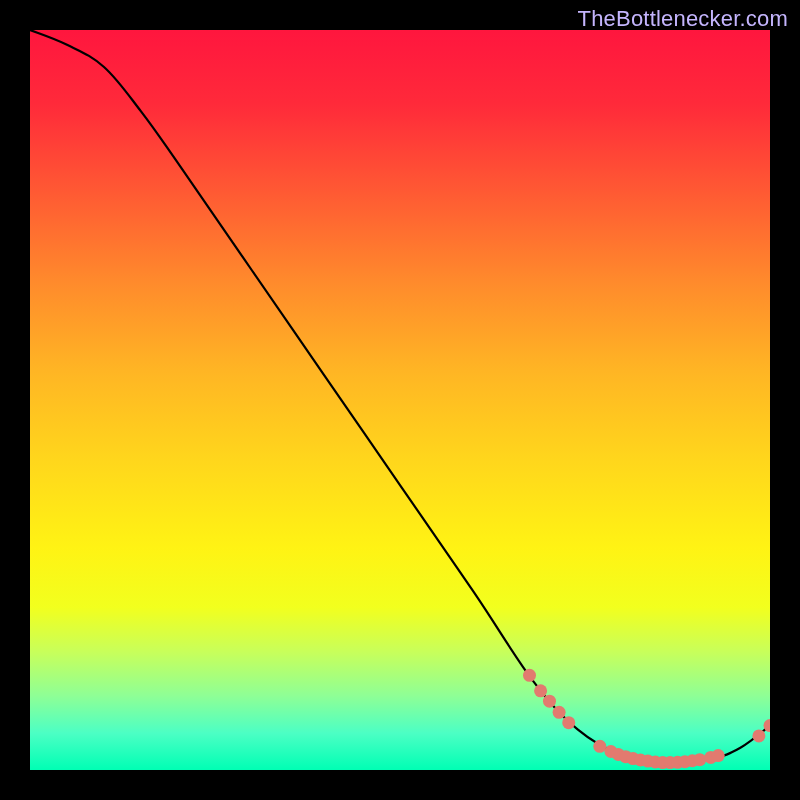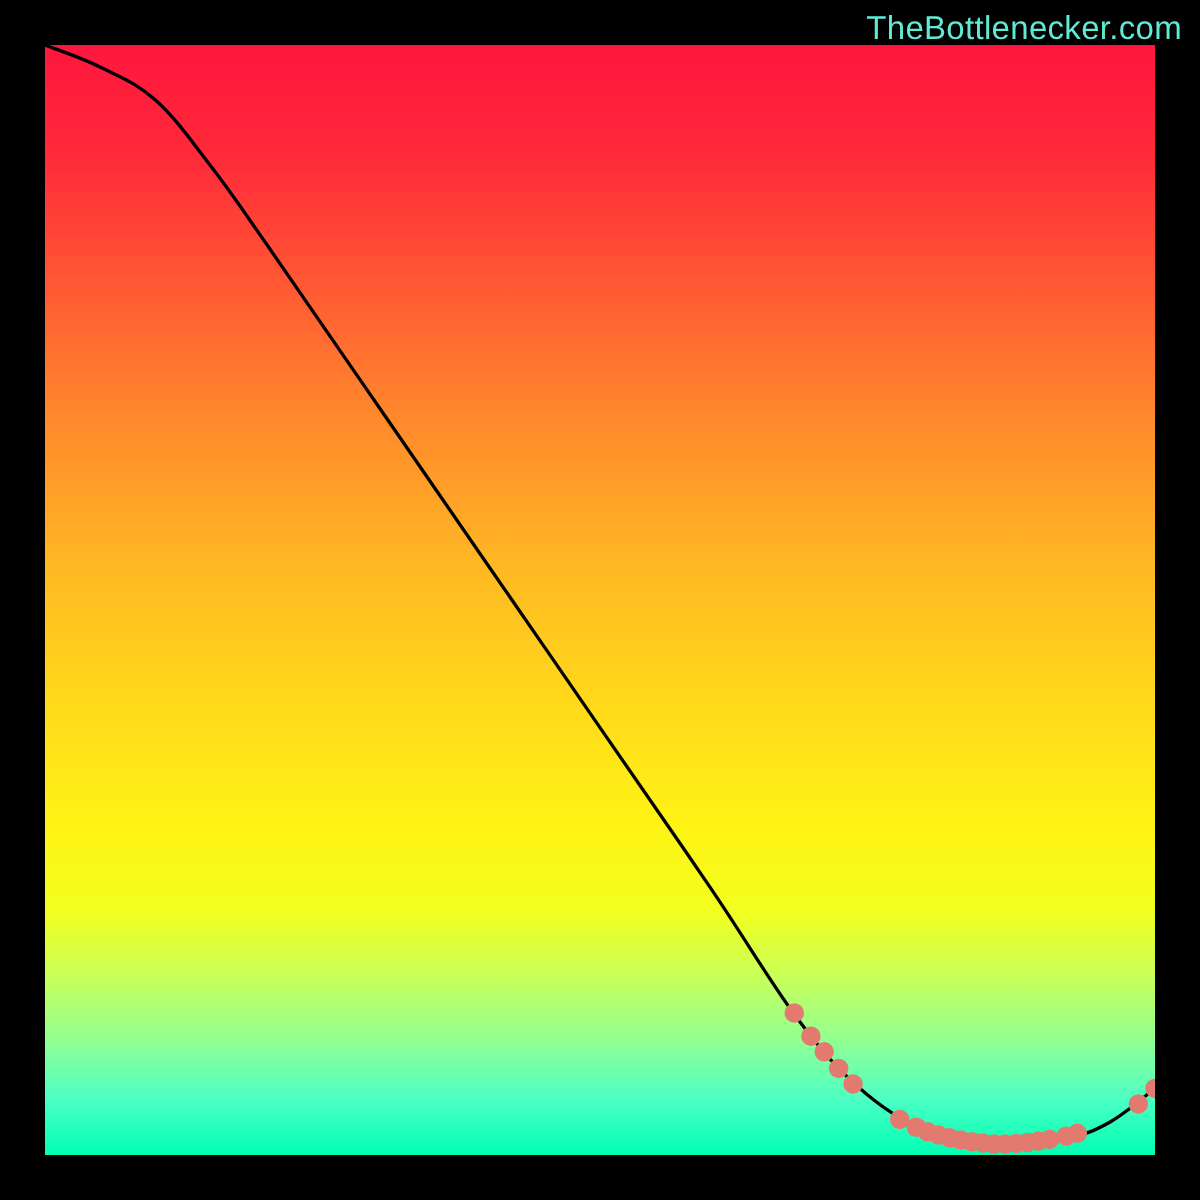--- a/index.html
+++ b/index.html
@@ -29,21 +29,21 @@
       #c8ff5a 84%,
       #8eff96 90%,
       #4cffc4 95%,
       #00ffb4 100%
     );
   }
   .watermark {
     position: absolute;
     top: 6px;
     right: 12px;
-    color: #5eead4;
+    color: #c4b5fd;
     font-size: 22px;
     letter-spacing: 0.2px;
     font-weight: 500;
   }
   svg.plot {
     position: absolute;
     left: 30px;
     top: 30px;
     width: 740px;
     height: 740px;

